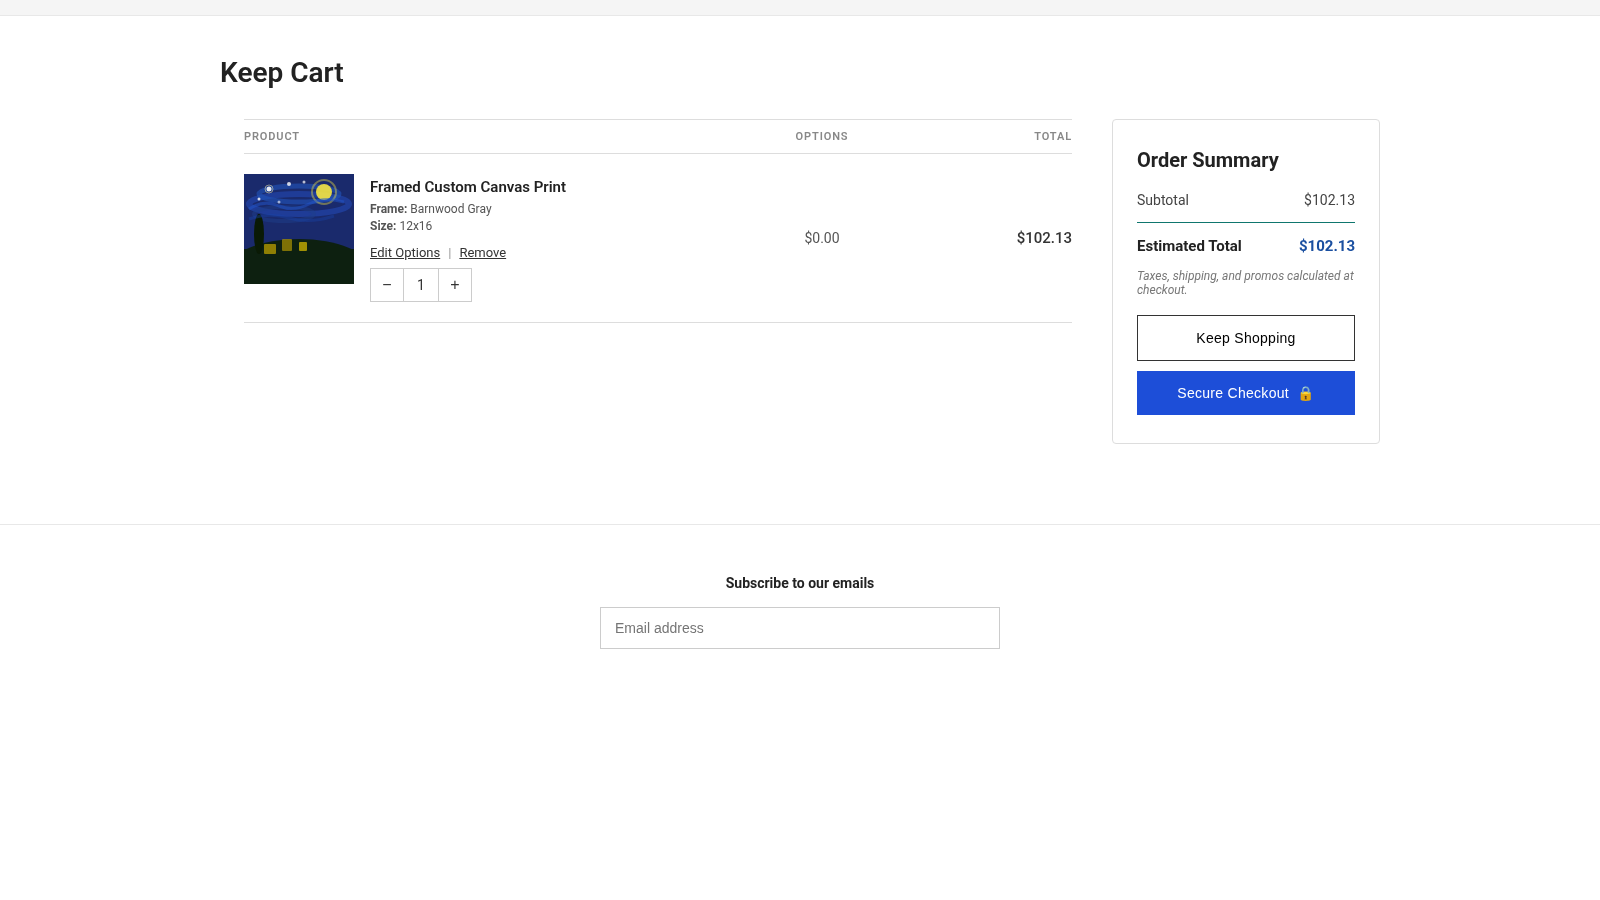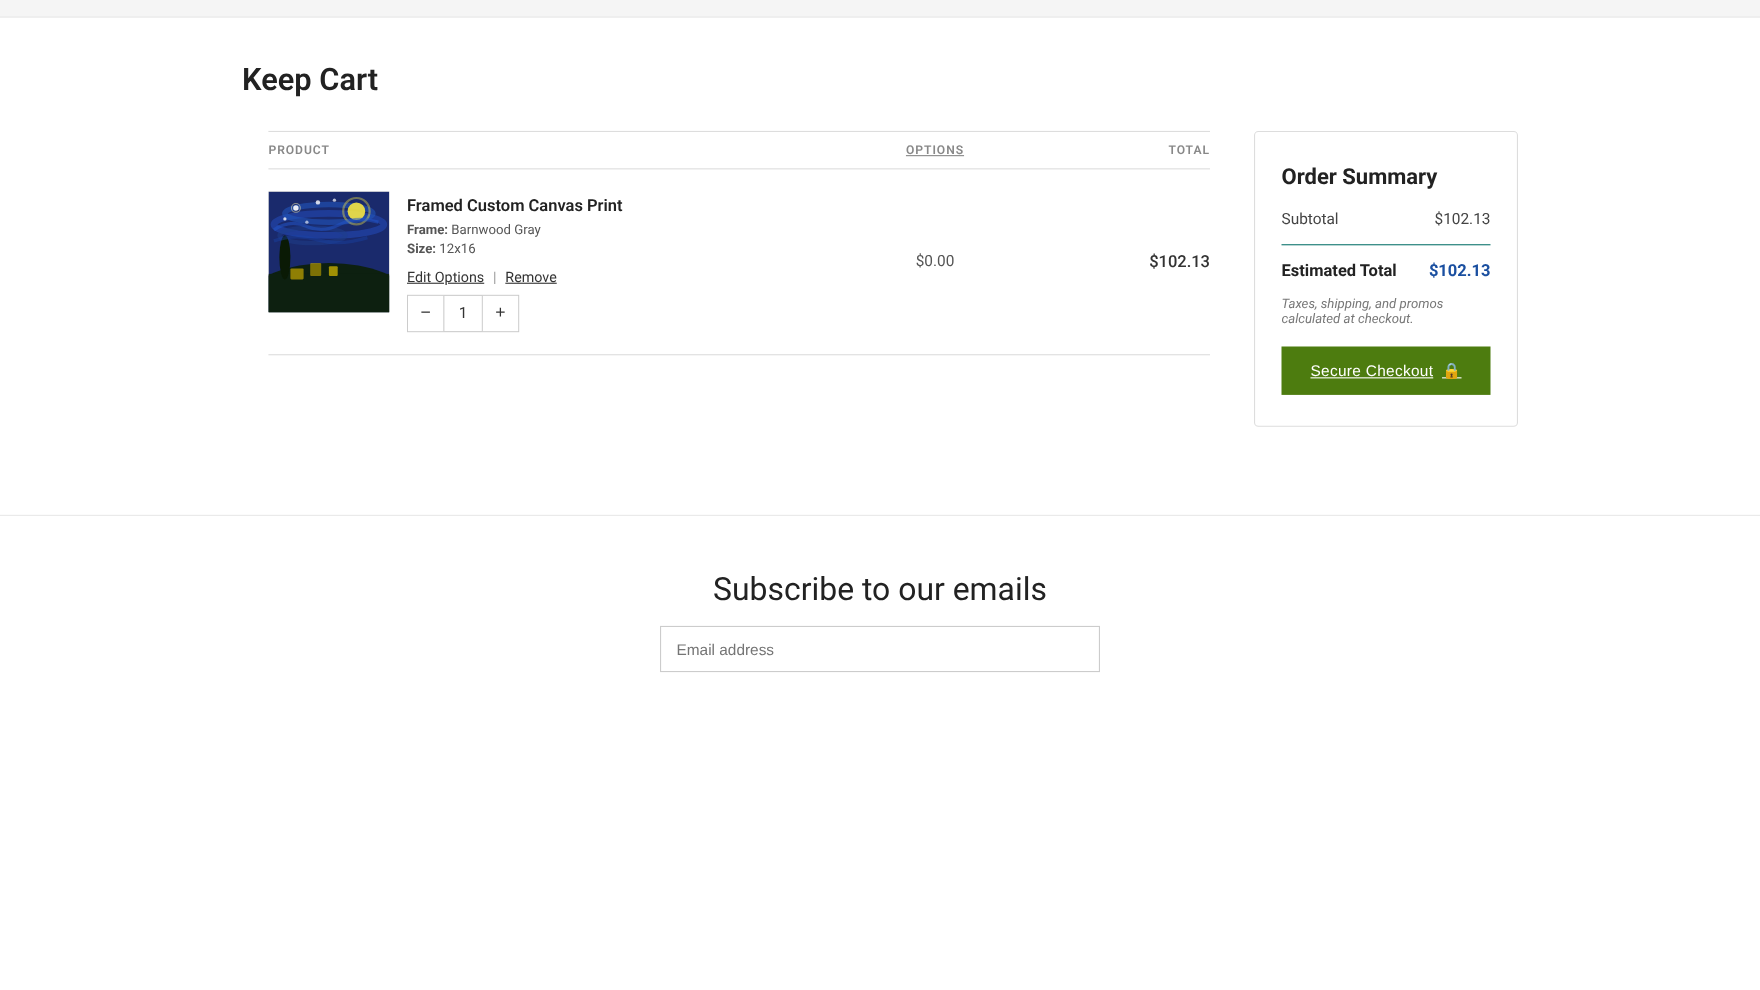--- a/index.html
+++ b/index.html
@@ -57,21 +57,20 @@
     .cart-table-header span {
       font-size: 11px;
       font-weight: 600;
       color: #888;
       letter-spacing: 0.08em;
       text-transform: uppercase;
     }
 
     .cart-table-header .col-options {
       text-align: center;
-      text-decoration: underline;
     }
 
     .cart-table-header .col-total {
       text-align: right;
     }
 
     .cart-item {
       display: grid;
       grid-template-columns: 1fr 200px 150px;
       padding: 20px 0;
@@ -178,21 +177,21 @@
 
     .total-cell {
       text-align: right;
       font-size: 15px;
       color: #333;
       font-weight: 500;
     }
 
     
     .order-summary {
-      width: 240px;
+      width: 268px;
       flex-shrink: 0;
       border: 1px solid #ddd;
       border-radius: 4px;
       padding: 28px 24px;
       background: white;
     }
 
     .summary-title {
       font-size: 20px;
       font-weight: 700;
@@ -257,49 +256,48 @@
       font-size: 14px;
       font-weight: 500;
       cursor: pointer;
       margin-bottom: 10px;
       letter-spacing: 0.02em;
     }
 
     .checkout-btn {
       width: 100%;
       padding: 14px;
-      background: #4d7c0f;
+      background: #1d4ed8;
       border: none;
       font-size: 14px;
       font-weight: 500;
       color: white;
       cursor: pointer;
       display: flex;
       align-items: flex-start;
       justify-content: center;
       gap: 8px;
       letter-spacing: 0.02em;
-      text-decoration: underline;
     }
 
     .lock-icon {
       font-size: 14px;
     }
 
     
     .footer {
       background: white;
       border-top: 1px solid #e8e8e8;
       padding: 50px 20px;
       text-align: center;
     }
 
     .subscribe-title {
-      font-size: 29px;
-      font-weight: 400;
+      font-size: 14px;
+      font-weight: 700;
       color: #222;
       margin-bottom: 16px;
     }
 
     .subscribe-form {
       display: flex;
       justify-content: center;
       gap: 0;
       max-width: 400px;
       margin: 0 auto;
@@ -408,20 +406,21 @@
       </div>
 
       <div class="summary-row total">
         <span class="label">Estimated Total</span>
         <span class="amount" style="color:#1a4fa0;font-weight:700;">$102.13</span>
       </div>
 
 
       <p class="taxes-note">Taxes, shipping, and promos calculated at checkout.</p>
 
+      <button class="keep-shopping-btn">Keep Shopping</button>
 
       <button class="checkout-btn">
         <span>Secure Checkout</span>
         <span class="lock-icon">🔒</span>
       </button>
     </div>
 
   </div>
 </div>
 

